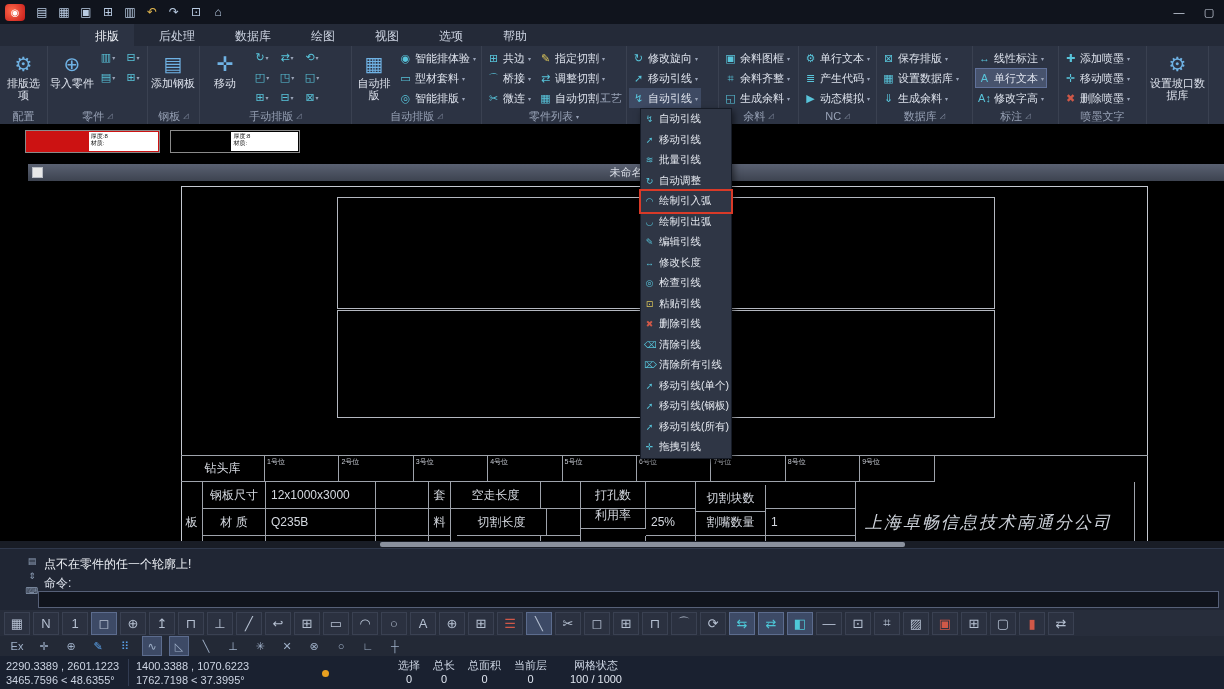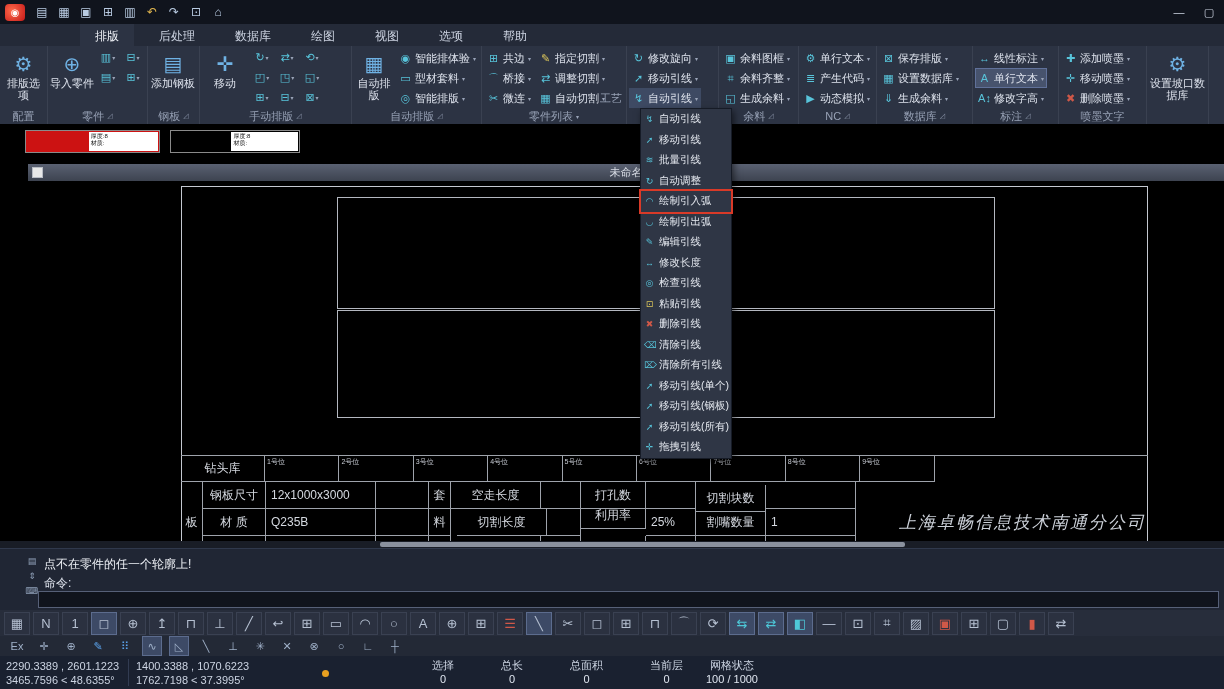--- a/index.html
+++ b/index.html
@@ -94,21 +94,21 @@
   .t2btn.blue { color:#5aa0e8; }
 
   
   .statusbar { position:absolute; top:656px; left:0; right:0; height:33px; background:#1a2130; font-size:11px; color:#ccd4e2; }
   .coords { position:absolute; top:3px; line-height:14px; white-space:pre; }
   #coords1 { left:6px; }
   #coords2 { left:136px; }
   .vdiv { position:absolute; left:128px; top:3px; bottom:3px; width:1px; background:#323c52; }
   .led { position:absolute; left:322px; top:14px; width:7px; height:7px; border-radius:50%; background:#e8a020; }
   #status-fields { position:absolute; left:398px; top:2px; display:flex; gap:13px; }
-  .sfield { display:flex; flex-direction:column; align-items:center; line-height:14px;margin-left:34px; }
+  .sfield { display:flex; flex-direction:column; align-items:center; line-height:14px; }
   .sfield .sval { color:#dfe5ef; }
   .gridfield { margin-left:10px; }
 </style>
 </head>
 <body>
 
 <div id="app" data-name="sinocam-window">
 
   <div class="titlebar" data-name="title-bar">
     <div class="logo" data-name="app-logo-icon">◉</div>
@@ -528,21 +528,21 @@
         <div class="tcell center" data-name="table-label-cell" style="left: 22px; top: 80px; width: 63px; height: 27px;">零件净重</div>
         <div class="tcell val" data-name="table-value-cell" style="left: 85px; top: 80px; width: 110px; height: 27px;">70. 65</div>
         <div class="tcell " data-name="table-empty-cell" style="left: 195px; top: 80px; width: 53px; height: 27px;"></div>
         <div class="tcell center" data-name="table-nest-cell" style="left: 248px; top: 80px; width: 22px; height: 27px;"></div>
         <div class="tcell center" data-name="table-label-cell" style="left: 270px; top: 80px; width: 90px; height: 27px;"></div>
         <div class="tcell val" data-name="table-value-cell" style="left: 360px; top: 80px; width: 40px; height: 27px;"></div>
         <div class="tcell center" data-name="table-label-cell" style="left: 400px; top: 80px; width: 65px; height: 27px;"></div>
         <div class="tcell val" data-name="table-value-cell" style="left: 465px; top: 80px; width: 50px; height: 27px;"></div>
         <div class="tcell center" data-name="table-label-cell" style="left: 515px; top: 80px; width: 70px; height: 27px;"></div>
         <div class="tcell val" data-name="table-value-cell" style="left: 585px; top: 80px; width: 90px; height: 27px;"></div>
-        <div class="tcell company" data-name="table-company-cell" style="left: 696px; top: 26px; width: 292px; height: 81px;">上海卓畅信息技术南通分公司</div>
+        <div class="tcell company" data-name="table-company-cell" style="left: 662px; top: 26px; width: 292px; height: 81px;">上海卓畅信息技术南通分公司</div>
       </div>
 
     <div class="hscroll" data-name="horizontal-scrollbar">
       <div class="hthumb" data-name="h-scrollbar-thumb"></div>
     </div>
   </div>
 
   <div id="leader-menu" data-name="auto-leader-dropdown-menu">
       <div class="dditem" data-name="menu-item-1">
         <div class="ddicon" data-name="menu-item-icon">↯</div>

